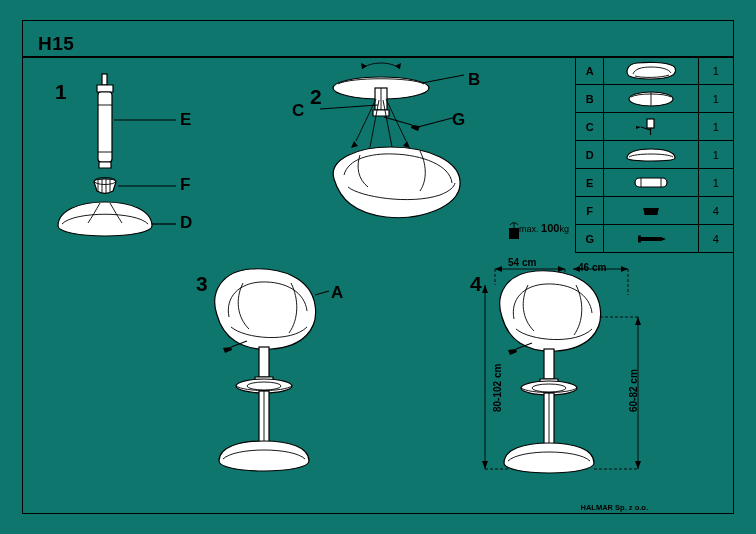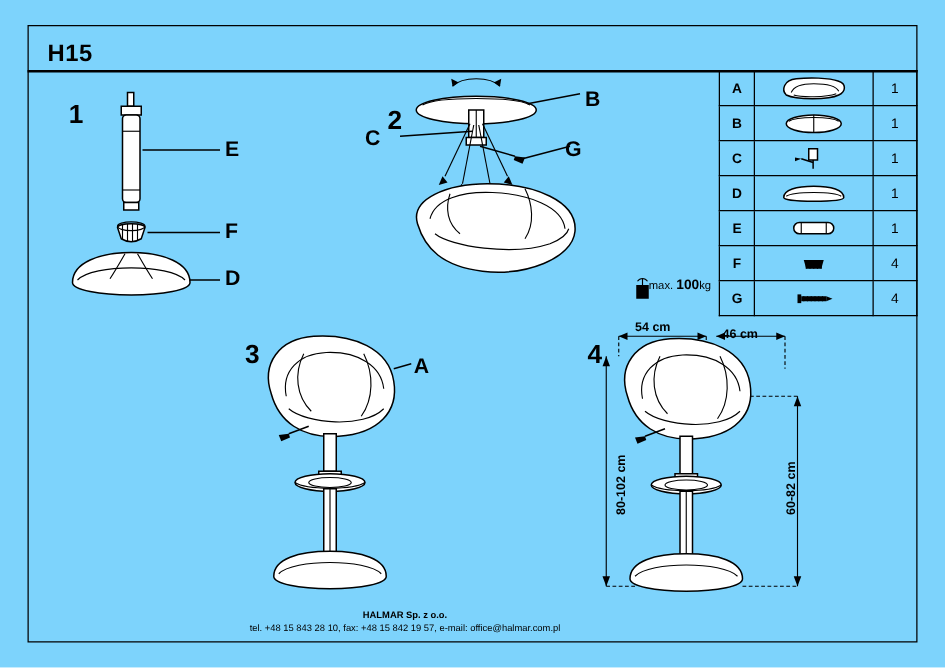--- a/index.html
+++ b/index.html
@@ -8,21 +8,21 @@
     background: #ffffff;
   }
   body {
     font-family: "Liberation Sans", sans-serif;
     color: #000;
   }
   #sheet {
     position: relative;
     width: 756px;
     height: 534px;
-    background: #7dd3fc;
+    background: #0f766e;
     overflow: hidden;
   }
   .frame {
     position: absolute;
     left: 22px;
     top: 20px;
     width: 712px;
     height: 494px;
     border: 1.5px solid #000;
     box-sizing: border-box;
@@ -99,23 +99,23 @@
     position: absolute;
     font-size: 9px;
     white-space: nowrap;
   }
   .load-note b { font-size: 11px; text-align: right; }
 
   
   .footer {
     position: absolute;
     left: 0;
-    top: 487px;
+    top: 503px;
     width: 648px;
-    text-align: center;
+    text-align: right;
     font-size: 7.5px;
     line-height: 1.45;
   }
   .footer .co { font-weight: bold; }
 
   svg { overflow: visible; }
   .stroke { fill: none; stroke: #000; stroke-width: 1.2; }
   .thin { fill: none; stroke: #000; stroke-width: 0.9; }
   .fillw { fill: #fff; stroke: #000; stroke-width: 1.2; }
   .fillk { fill: #000; stroke: none; }
@@ -364,16 +364,15 @@
 
     <line class="thin" x1="158" y1="62" x2="158" y2="214"></line>
     <path class="fillk" d="M158 62 l-3 8 l6 0 z"></path>
     <path class="fillk" d="M158 214 l-3 -8 l6 0 z"></path>
     <line class="thin" x1="120" y1="62" x2="158" y2="62" stroke-dasharray="3,2"></line>
     <line class="thin" x1="114" y1="214" x2="158" y2="214" stroke-dasharray="3,2"></line>
   </svg>
 
   <div class="footer">
     <div class="co">HALMAR Sp. z o.o.</div>
-    <div>tel. +48 15 843 28 10, fax: +48 15 842 19 57, e-mail: office@halmar.com.pl</div>
   </div>
 
 </div>
 
 </body></html>

